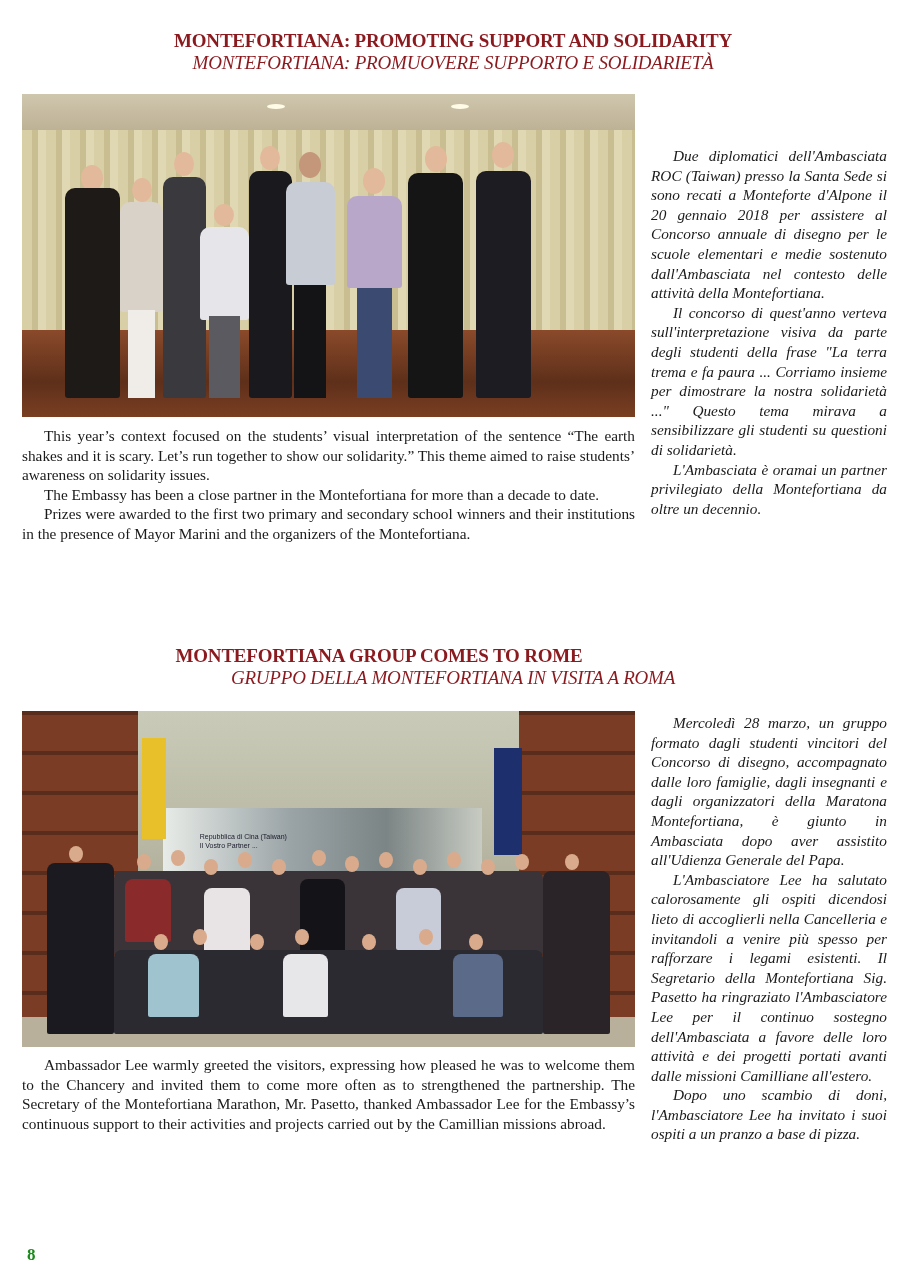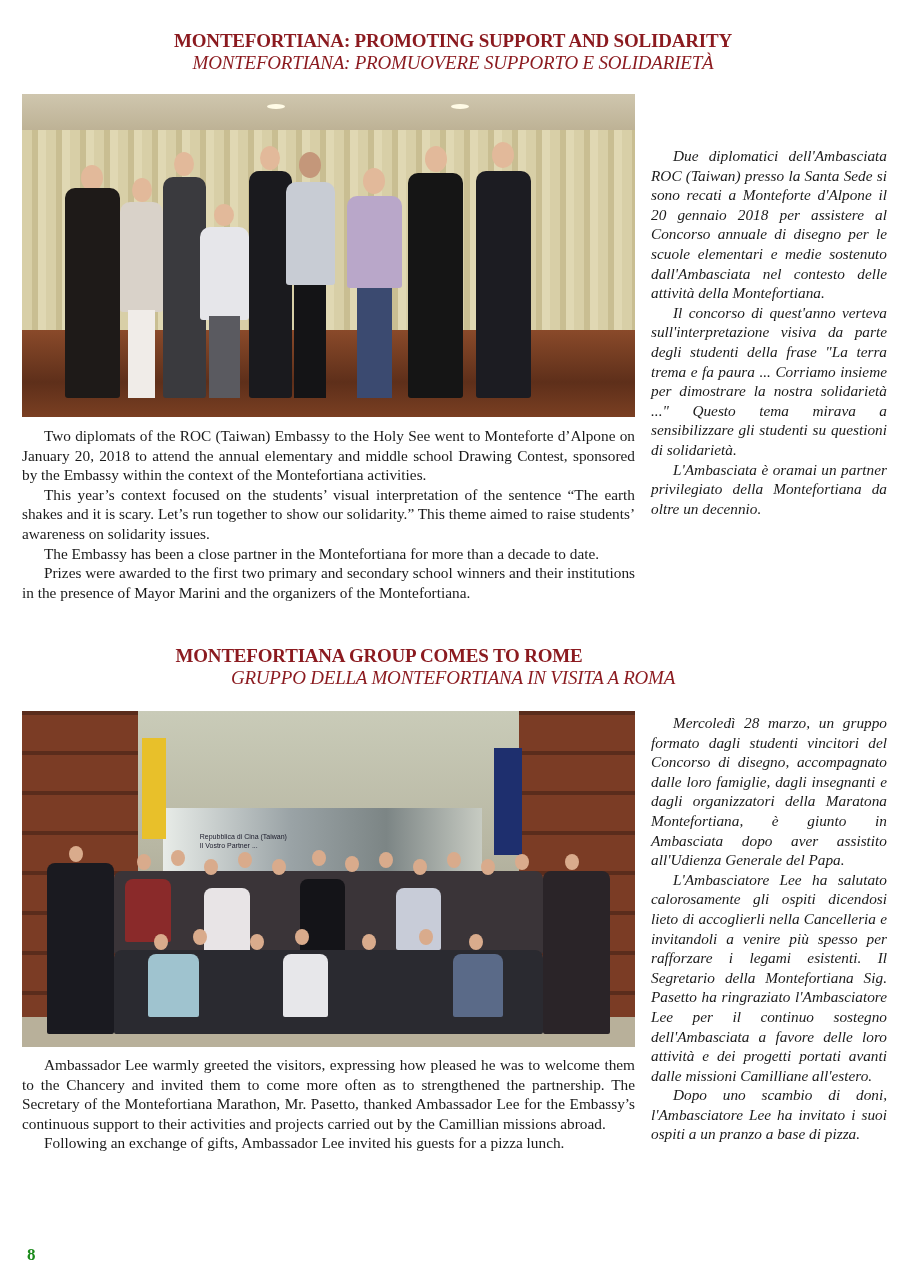--- a/index.html
+++ b/index.html
@@ -88,21 +88,20 @@
     <div class="head" style="top:0;width:22px;height:26px;"></div>
     <div class="torso" style="top:11%;bottom:0;background:#151515;"></div>
   </div>
   <div class="person" style="left:74%;width:9%;height:79%;">
     <div class="head" style="top:0;width:22px;height:26px;"></div>
     <div class="torso" style="top:11%;bottom:0;background:#1c1c22;"></div>
   </div>
 </div>
 
 <div class="abs body-en" style="left:22px;top:426px;width:613px;">
-  <p>Two diplomats of the ROC (Taiwan) Embassy to the Holy See went to Monteforte d’Alpone on January 20, 2018 to attend the annual elementary and middle school Drawing Contest, sponsored by the Embassy within the context of the Montefortiana activities.</p>
   <p>This year’s context focused on the students’ visual interpretation of the sentence “The earth shakes and it is scary. Let’s run together to show our solidarity.” This theme aimed to raise students’ awareness on solidarity issues.</p>
   <p>The Embassy has been a close partner in the Montefortiana for more than a decade to date.</p>
   <p>Prizes were awarded to the first two primary and secondary school winners and their institutions in the presence of Mayor Marini and the organizers of the Montefortiana.</p>
 </div>
 
 <div class="abs body-it" style="left:651px;top:98px;width:236px;margin-top:48px;">
   <p>Due diplomatici dell'Ambasciata ROC (Taiwan) presso la Santa Sede si sono recati a Monteforte d'Alpone il 20 gennaio 2018 per assistere al Concorso annuale di disegno per le scuole elementari e medie sostenuto dall'Ambasciata nel contesto delle attività della Montefortiana.</p>
   <p>Il concorso di quest'anno verteva sull'interpretazione visiva da parte degli studenti della frase "La terra trema e fa paura ... Corriamo insieme per dimostrare la nostra solidarietà ..." Questo tema mirava a sensibilizzare gli studenti su questioni di solidarietà.</p>
   <p>L'Ambasciata è oramai un partner privilegiato della Montefortiana da oltre un decennio.</p>
 </div>
@@ -153,21 +152,20 @@
     <div class="face" style="left:56%;top:52%;"></div>
     <div class="face" style="left:66%;top:50%;"></div>
     <div class="face" style="left:75%;top:52%;"></div>
     <div class="body-blk" style="left:88%;top:22%;width:12%;height:78%;background:#2a2428;"></div>
     <div class="face" style="left:92%;top:14%;"></div>
   </div>
 </div>
 
 <div class="abs body-en" style="left:22px;top:1055px;width:613px;">
   <p>Ambassador Lee warmly greeted the visitors, expressing how pleased he was to welcome them to the Chancery and invited them to come more often as to strengthened the partnership. The Secretary of the Montefortiana Marathon, Mr. Pasetto, thanked Ambassador Lee for the Embassy’s continuous support to their activities and projects carried out by the Camillian missions abroad.</p>
-  <p>Following an exchange of gifts, Ambassador Lee invited his guests for a pizza lunch.</p>
 </div>
 
 <div class="abs body-it" style="left:651px;top:713px;width:236px;">
   <p>Mercoledì 28 marzo, un gruppo formato dagli studenti vincitori del Concorso di disegno, accompagnato dalle loro famiglie, dagli insegnanti e dagli organizzatori della Maratona Montefortiana, è giunto in Ambasciata dopo aver assistito all'Udienza Generale del Papa.</p>
   <p>L'Ambasciatore Lee ha salutato calorosamente gli ospiti dicendosi lieto di accoglierli nella Cancelleria e invitandoli a venire più spesso per rafforzare i legami esistenti. Il Segretario della Montefortiana Sig. Pasetto ha ringraziato l'Ambasciatore Lee per il continuo sostegno dell'Ambasciata a favore delle loro attività e dei progetti portati avanti dalle missioni Camilliane all'estero.</p>
   <p>Dopo uno scambio di doni, l'Ambasciatore Lee ha invitato i suoi ospiti a un pranzo a base di pizza.</p>
 </div>
 
 <div class="abs page-num" style="left:27px;top:1245px;">8</div>
 

